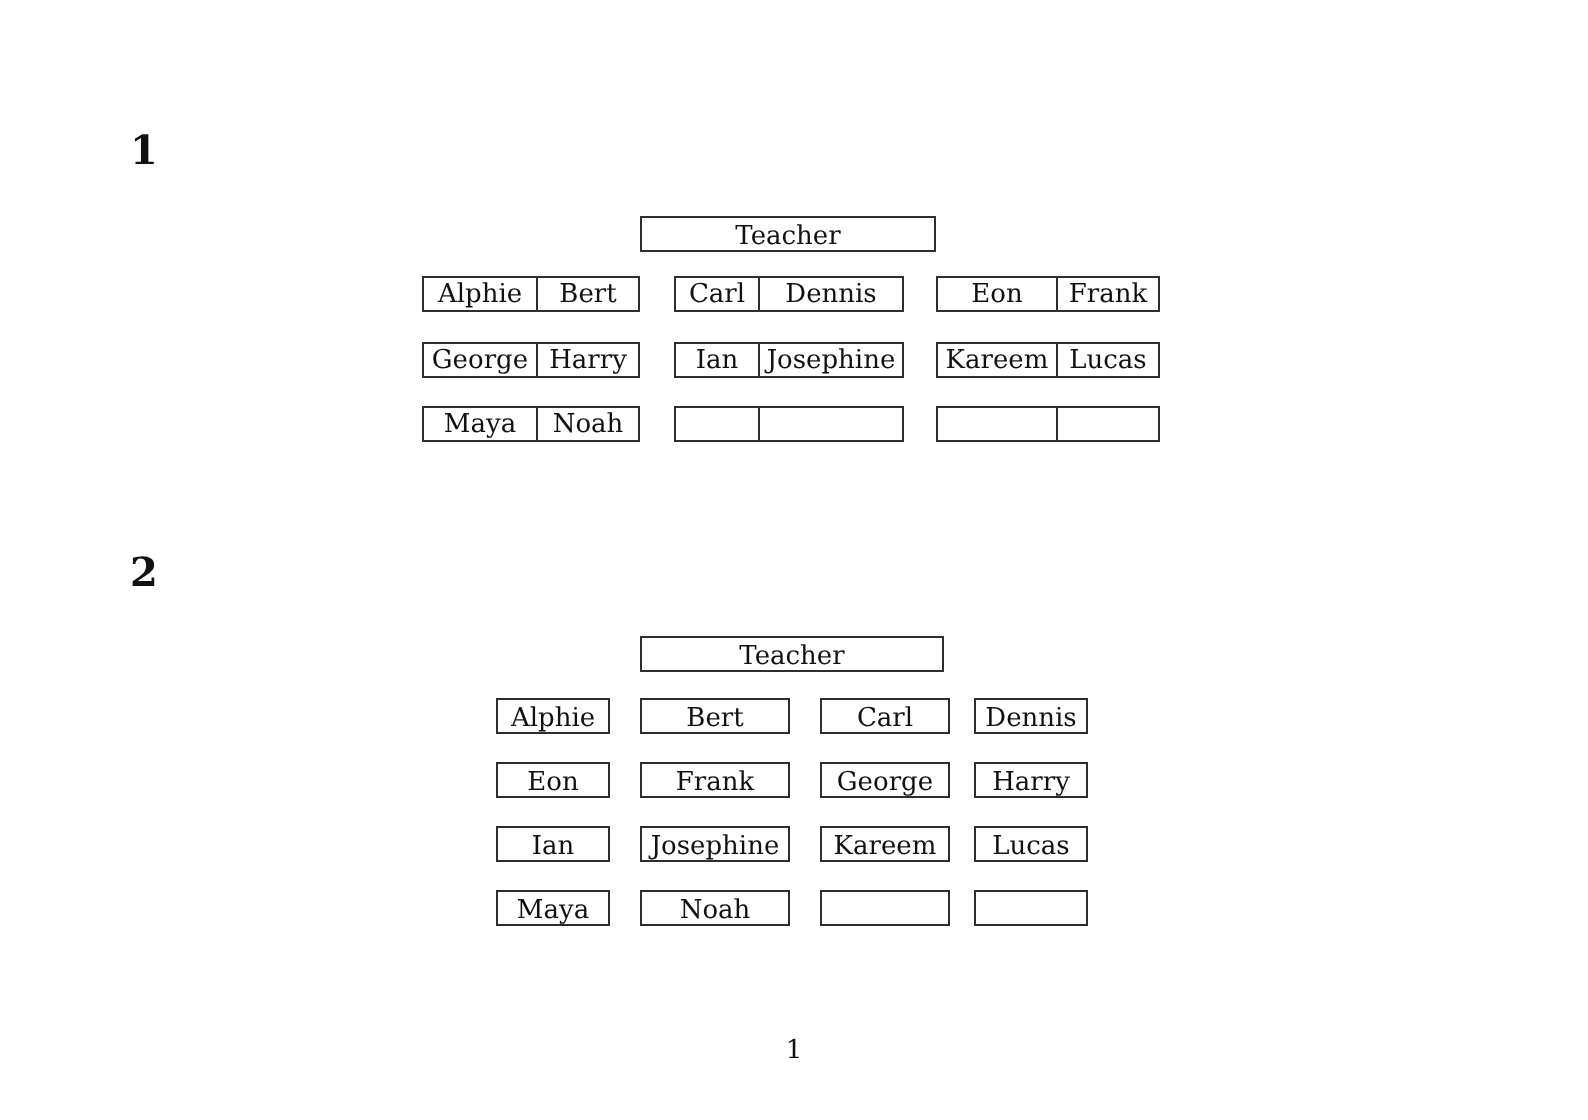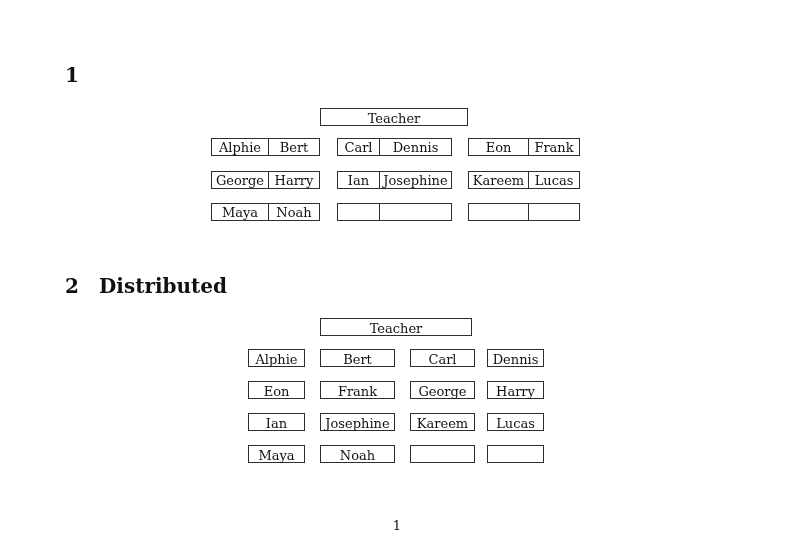--- a/index.html
+++ b/index.html
@@ -82,21 +82,20 @@
     <span class="seat l" style="width:42px"></span>
     <span class="seat r"></span>
   </div>
   <div class="pair" style="left:468px;top:203px;width:112px">
     <span class="seat l" style="width:60px"></span>
     <span class="seat r"></span>
   </div>
 
   <div class="heading" style="top:274px">
     <span class="num">2</span>
-    <span class="title">Distributed</span>
   </div>
 
   <div class="box" style="left:320px;top:318px;width:152px">
     <span>Teacher</span>
   </div>
 
   <div class="box" style="left:248px;top:349px;width:57px">Alphie</div>
   <div class="box" style="left:320px;top:349px;width:75px">Bert</div>
   <div class="box" style="left:410px;top:349px;width:65px">Carl</div>
   <div class="box" style="left:487px;top:349px;width:57px">Dennis</div>

